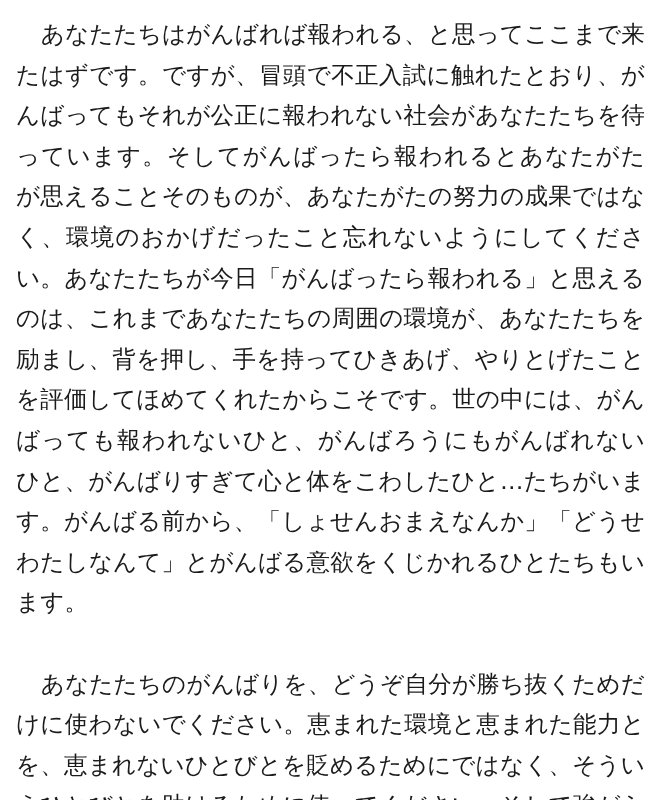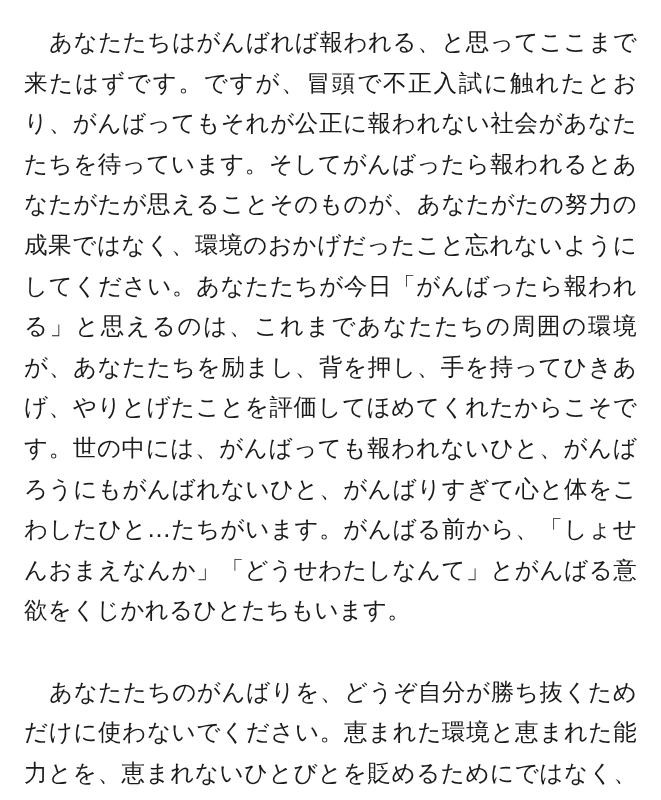--- a/index.html
+++ b/index.html
@@ -20,21 +20,21 @@
     padding: 14px 16px 0 16px;
     background: #ffffff;
   }
   .para {
     font-size: 23.5px;
     line-height: 40.6px;
     color: #1b1b1b;
     text-align: justify;
     text-justify: inter-character;
     letter-spacing: 0.2px;
-    margin: 8px;
+    margin: 0;
     word-break: break-all;
   }
   .para + .para {
     margin-top: 40.6px;
   }
   .indent {
     display: inline-block;
     width: 1.05em;
   }
 </style>

